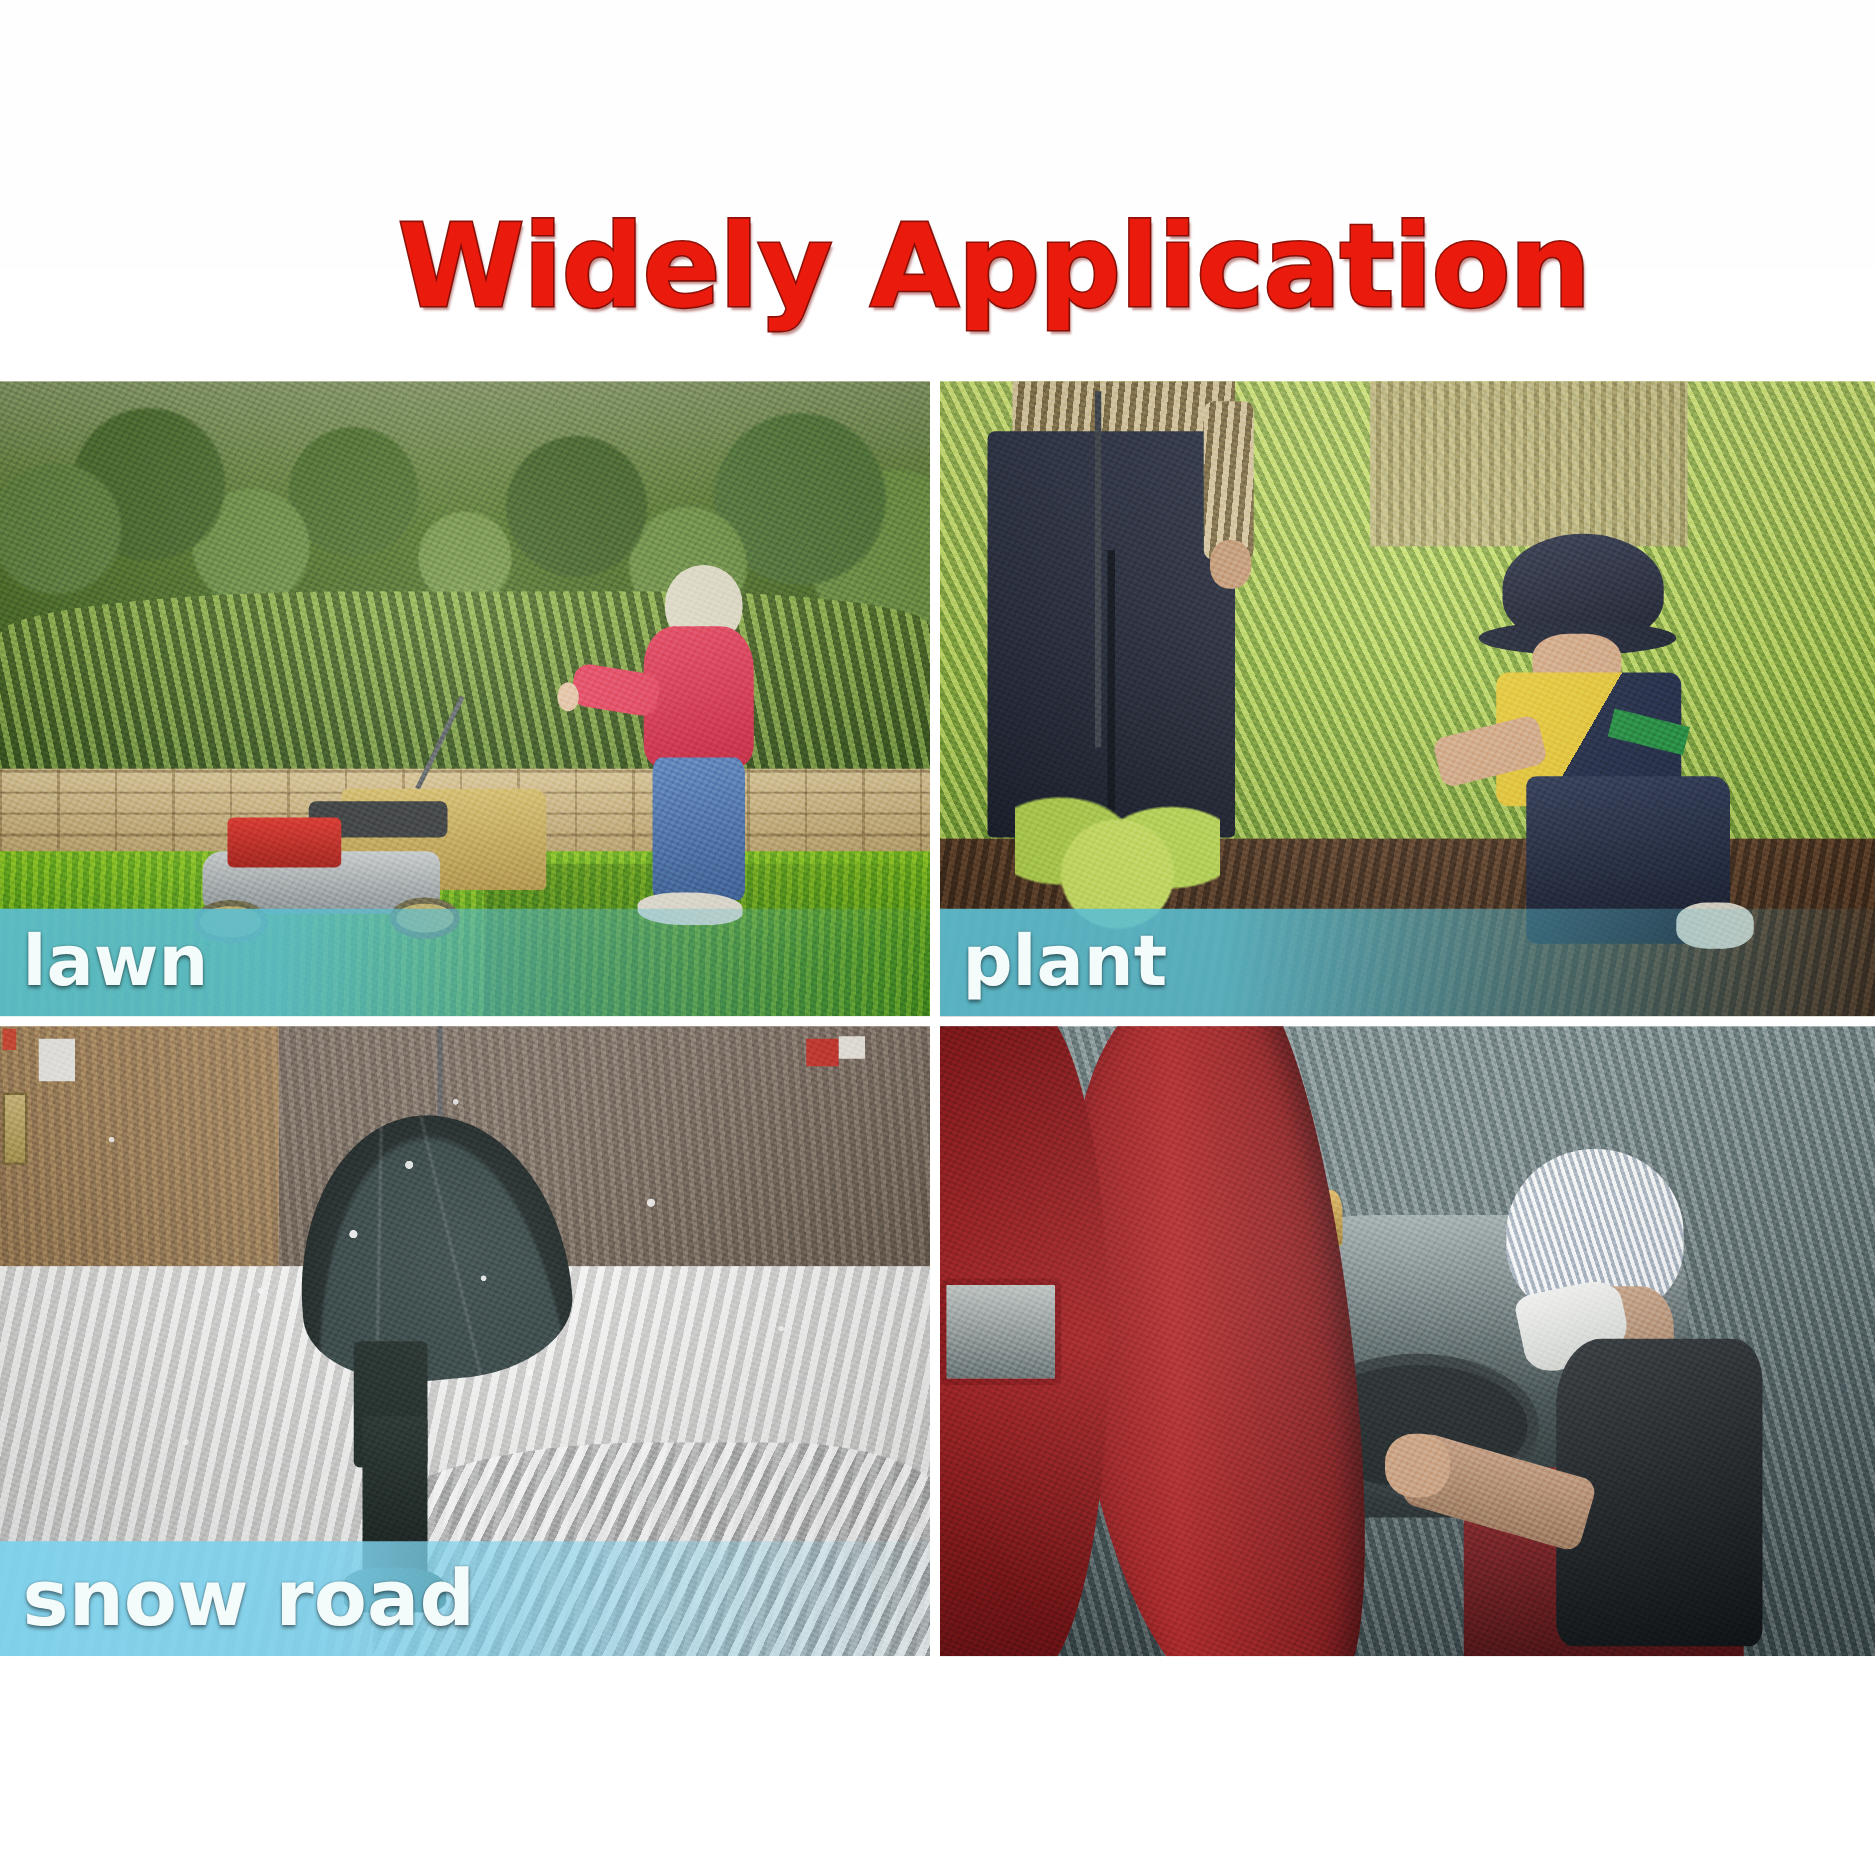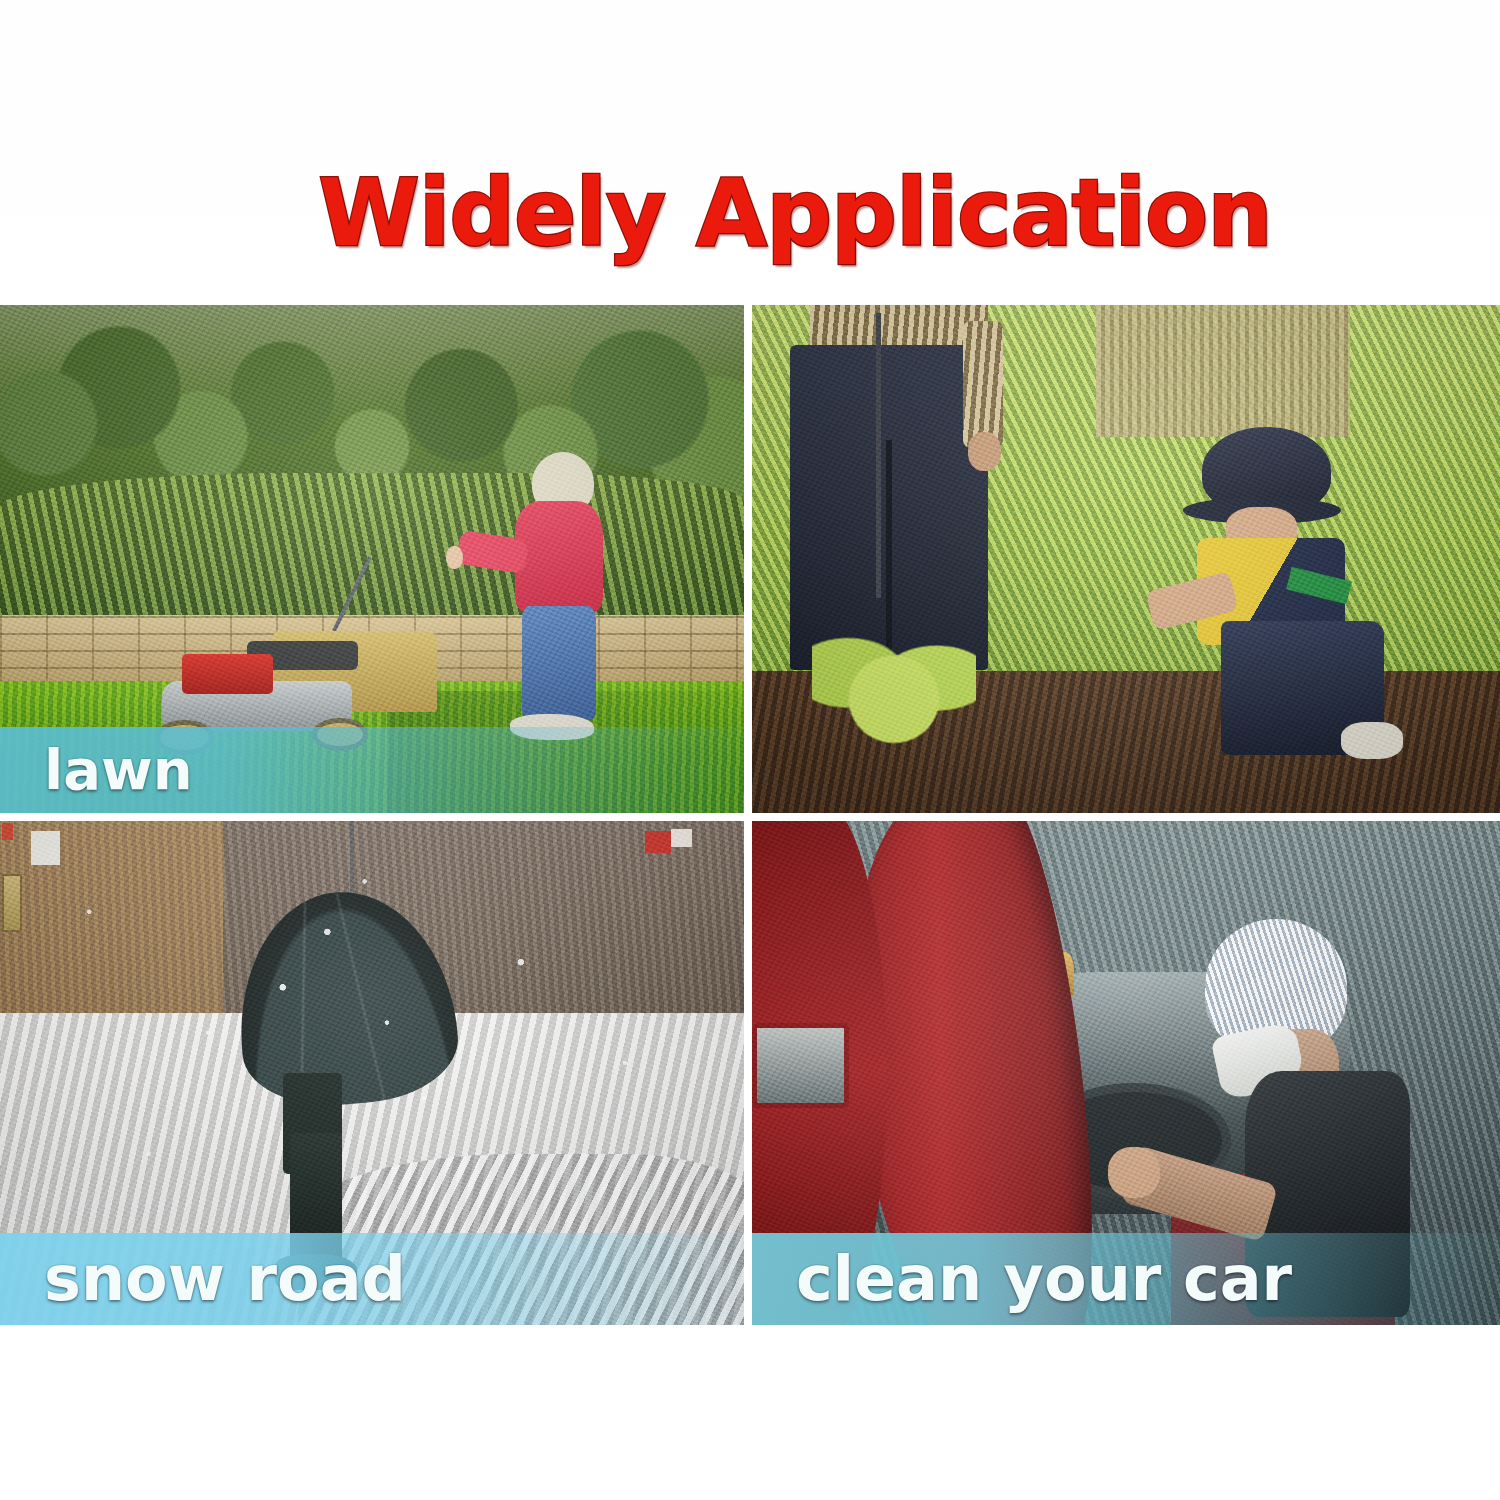--- a/index.html
+++ b/index.html
@@ -346,21 +346,21 @@
     background: linear-gradient(#e0b45c,#9c7a2c); border-radius:40% 40% 10% 10%;
   }
 
   
   .caption {
     position: absolute;
     left: 0;
     display: flex;
     align-items: center;
     box-sizing: border-box;
-    padding-left: 44px;
+    padding-left: 18px;
   }
   .cap-top    { bottom: 0; height: 86px; width: 100%; }
   .cap-bottom { bottom: 0; height: 92px; width: 100%; }
 
   .cap-fill {
     position: absolute;
     left: 0; top: 0; bottom: 0;
     width: 100%;
   }
   .cap-teal  .cap-fill { background: linear-gradient(90deg, rgba(92,190,208,0.92) 0%, rgba(92,190,208,0.88) 30%, rgba(92,190,208,0.45) 62%, rgba(92,190,208,0.05) 100%); }
@@ -460,20 +460,24 @@
           <div class="pc-pants"></div>
           <div class="pc-shoe"></div>
         </div>
 
         <div class="pl-plant1"></div>
 
         <div class="soft"></div>
         <div class="grain"></div>
       </div>
 
+      <div class="caption cap-top cap-teal">
+        <div class="cap-fill"></div>
+        <span class="cap-text">plant</span>
+      </div>
     </div>
 
     <div class="panel p-bl">
       <div class="scene">
         <div class="sn-bg"></div>
         <div class="sn-buildingR">
           <div class="sn-sign1"></div>
           <div class="sn-sign2"></div>
         </div>
         <div class="sn-buildingL">
@@ -521,22 +525,18 @@
           <div class="cp-mask"></div>
           <div class="cp-body"></div>
           <div class="cp-arm"></div>
           <div class="cp-hand"></div>
         </div>
 
         <div class="soft"></div>
         <div class="grain"></div>
       </div>
 
-      <div class="caption cap-bottom cap-teal2">
-        <div class="cap-fill"></div>
-        <span class="cap-text">clean your car</span>
-      </div>
     </div>
 
   </div>
 
   <div id="bottom-white"></div>
 </div>
 
 </body></html>

